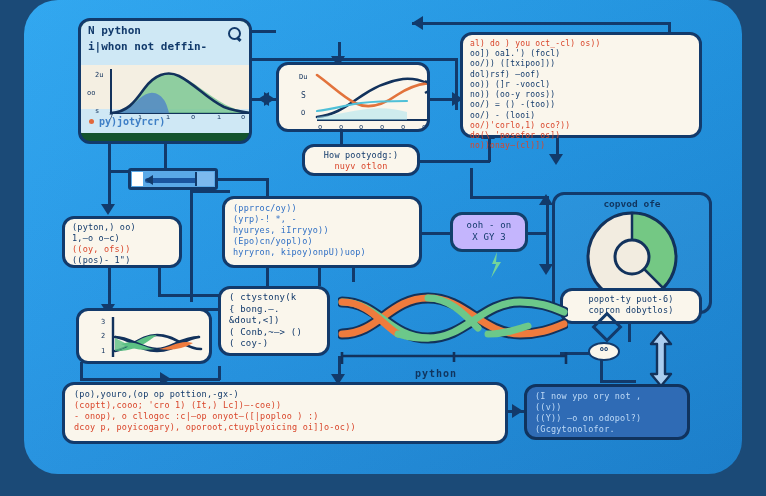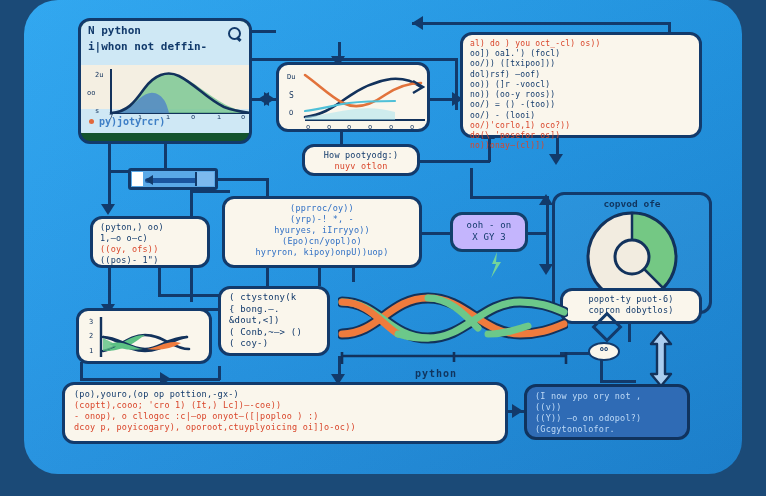--- a/index.html
+++ b/index.html
@@ -31,21 +31,21 @@
     box-sizing:border-box;
     padding:5px 8px;
     line-height:1.28;
     color:#123a6b;
     letter-spacing:.2px;
   }
   .node.green{background:#c4b5fd;border-color:#12406b;}
   .node.dark{background:#2f6bb5;border-color:#10335e;color:#bcd9f7;}
   .node .ln{white-space:nowrap;overflow:hidden;}
   .ln.red{color:#d9452a;}
-  .ln.blue{color:#2f6fc4;text-align:center;}
+  .ln.blue{color:#2f6fc4;}
   .ln.lt{color:#bdd9f6;}
 
   
   .line{position:absolute;background:#123a6b;}
   .h{height:3px;} .v{width:3px;}
   .arrow{position:absolute;width:0;height:0;}
   .arrow.down{border-left:7px solid transparent;border-right:7px solid transparent;border-top:11px solid #123a6b;}
   .arrow.up{border-left:7px solid transparent;border-right:7px solid transparent;border-bottom:11px solid #123a6b;}
   .arrow.right{border-top:7px solid transparent;border-bottom:7px solid transparent;border-left:11px solid #123a6b;}
   .arrow.left{border-top:7px solid transparent;border-bottom:7px solid transparent;border-right:11px solid #123a6b;}
@@ -61,21 +61,21 @@
   .searchbar .l2{font-size:11px;color:#123a6b;font-weight:bold;margin-top:3px;}
   .magnifier{position:absolute;right:8px;top:6px;width:13px;height:13px;}
   .magnifier .g{position:absolute;left:0;top:0;width:9px;height:9px;border:2.4px solid #123a6b;border-radius:50%;}
   .magnifier .hnd{position:absolute;left:9px;top:9px;width:5px;height:2.6px;background:#123a6b;transform:rotate(42deg);transform-origin:left center;}
   .plotarea{height:44px;position:relative;background:#f4efe2;}
   .footbar{background:#cfe8f5;height:24px;display:flex;align-items:center;gap:5px;padding:0 8px;box-sizing:border-box;}
   .footbar .dot{width:5px;height:5px;border-radius:50%;background:#e2683a;flex:0 0 auto;}
   .footbar .txt{font-size:10px;color:#3e7fc6;font-weight:bold;}
 
   
-  .plotcard{position:absolute;background:#faf6ec;border:3px solid #123a6b;border-radius:12px;box-sizing:border-box;overflow:hidden;}
+  .plotcard{position:absolute;background:#faf6ec;border:3px solid #123a6b;border-radius:12px;box-sizing:border-box;overflow:hidden;padding-left:12px;}
 
   
   .donutcard{position:absolute;left:552px;top:172px;width:160px;height:122px;
     border:3px solid #123a6b;border-radius:12px;box-sizing:border-box;
     background:rgba(255,255,255,.04);margin-top:20px;}
   .donutcard .cap{text-align:center;font-size:9.5px;color:#10355f;font-weight:bold;padding-top:3px;}
 
   
   .slider{position:absolute;left:128px;top:168px;width:90px;height:22px;
      background:#5aa9e8;border:3px solid #123a6b;border-radius:3px;box-sizing:border-box;}
@@ -258,21 +258,21 @@
     <div class="ln red">nuyv otlon</div>
   </div>
 
   <div class="slider">
     <div class="knobL"></div>
     <div class="track"></div>
     <div class="cursor"></div>
     <div class="knobR"></div>
   </div>
 
-  <div class="node" style="left:62px;top:216px;width:120px;height:52px;font-size:8.5px;padding:3px 7px;margin-left:28px;">
+  <div class="node" style="left:62px;top:216px;width:120px;height:52px;font-size:8.5px;padding:3px 7px;">
     <div class="ln">(pyton,) oo)</div>
     <div class="ln">1,—o o—c)</div>
     <div class="ln red">((oy,  ofs))</div>
     <div class="ln">((pos)- 1")</div>
   </div>
 
   <div class="node" style="left:222px;top:196px;width:200px;height:72px;font-size:8.5px;padding:4px 8px;">
     <div class="ln blue">(pprroc/oy))</div>
     <div class="ln blue">(yrp)-! *, -</div>
     <div class="ln blue">hyuryes,  iIrryyo))</div>

